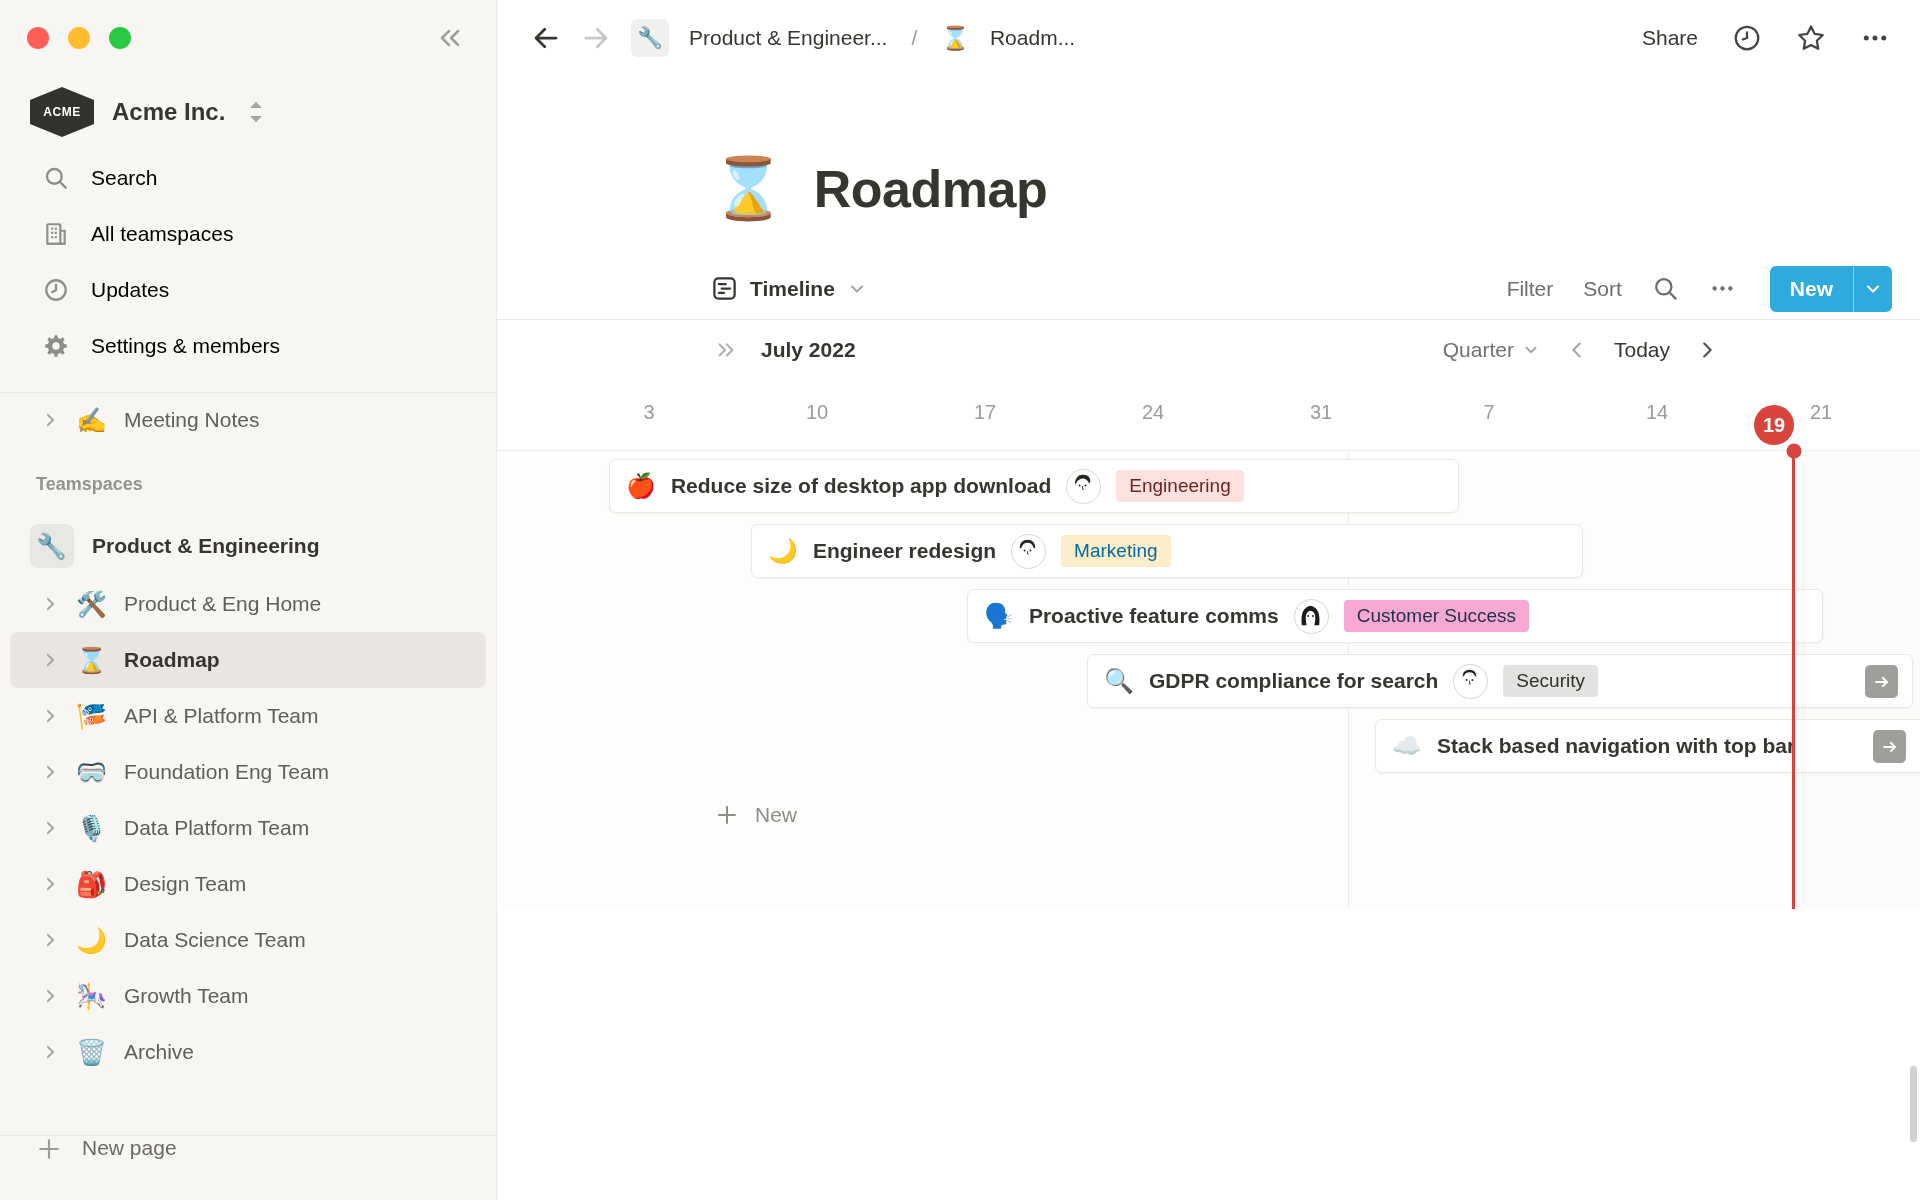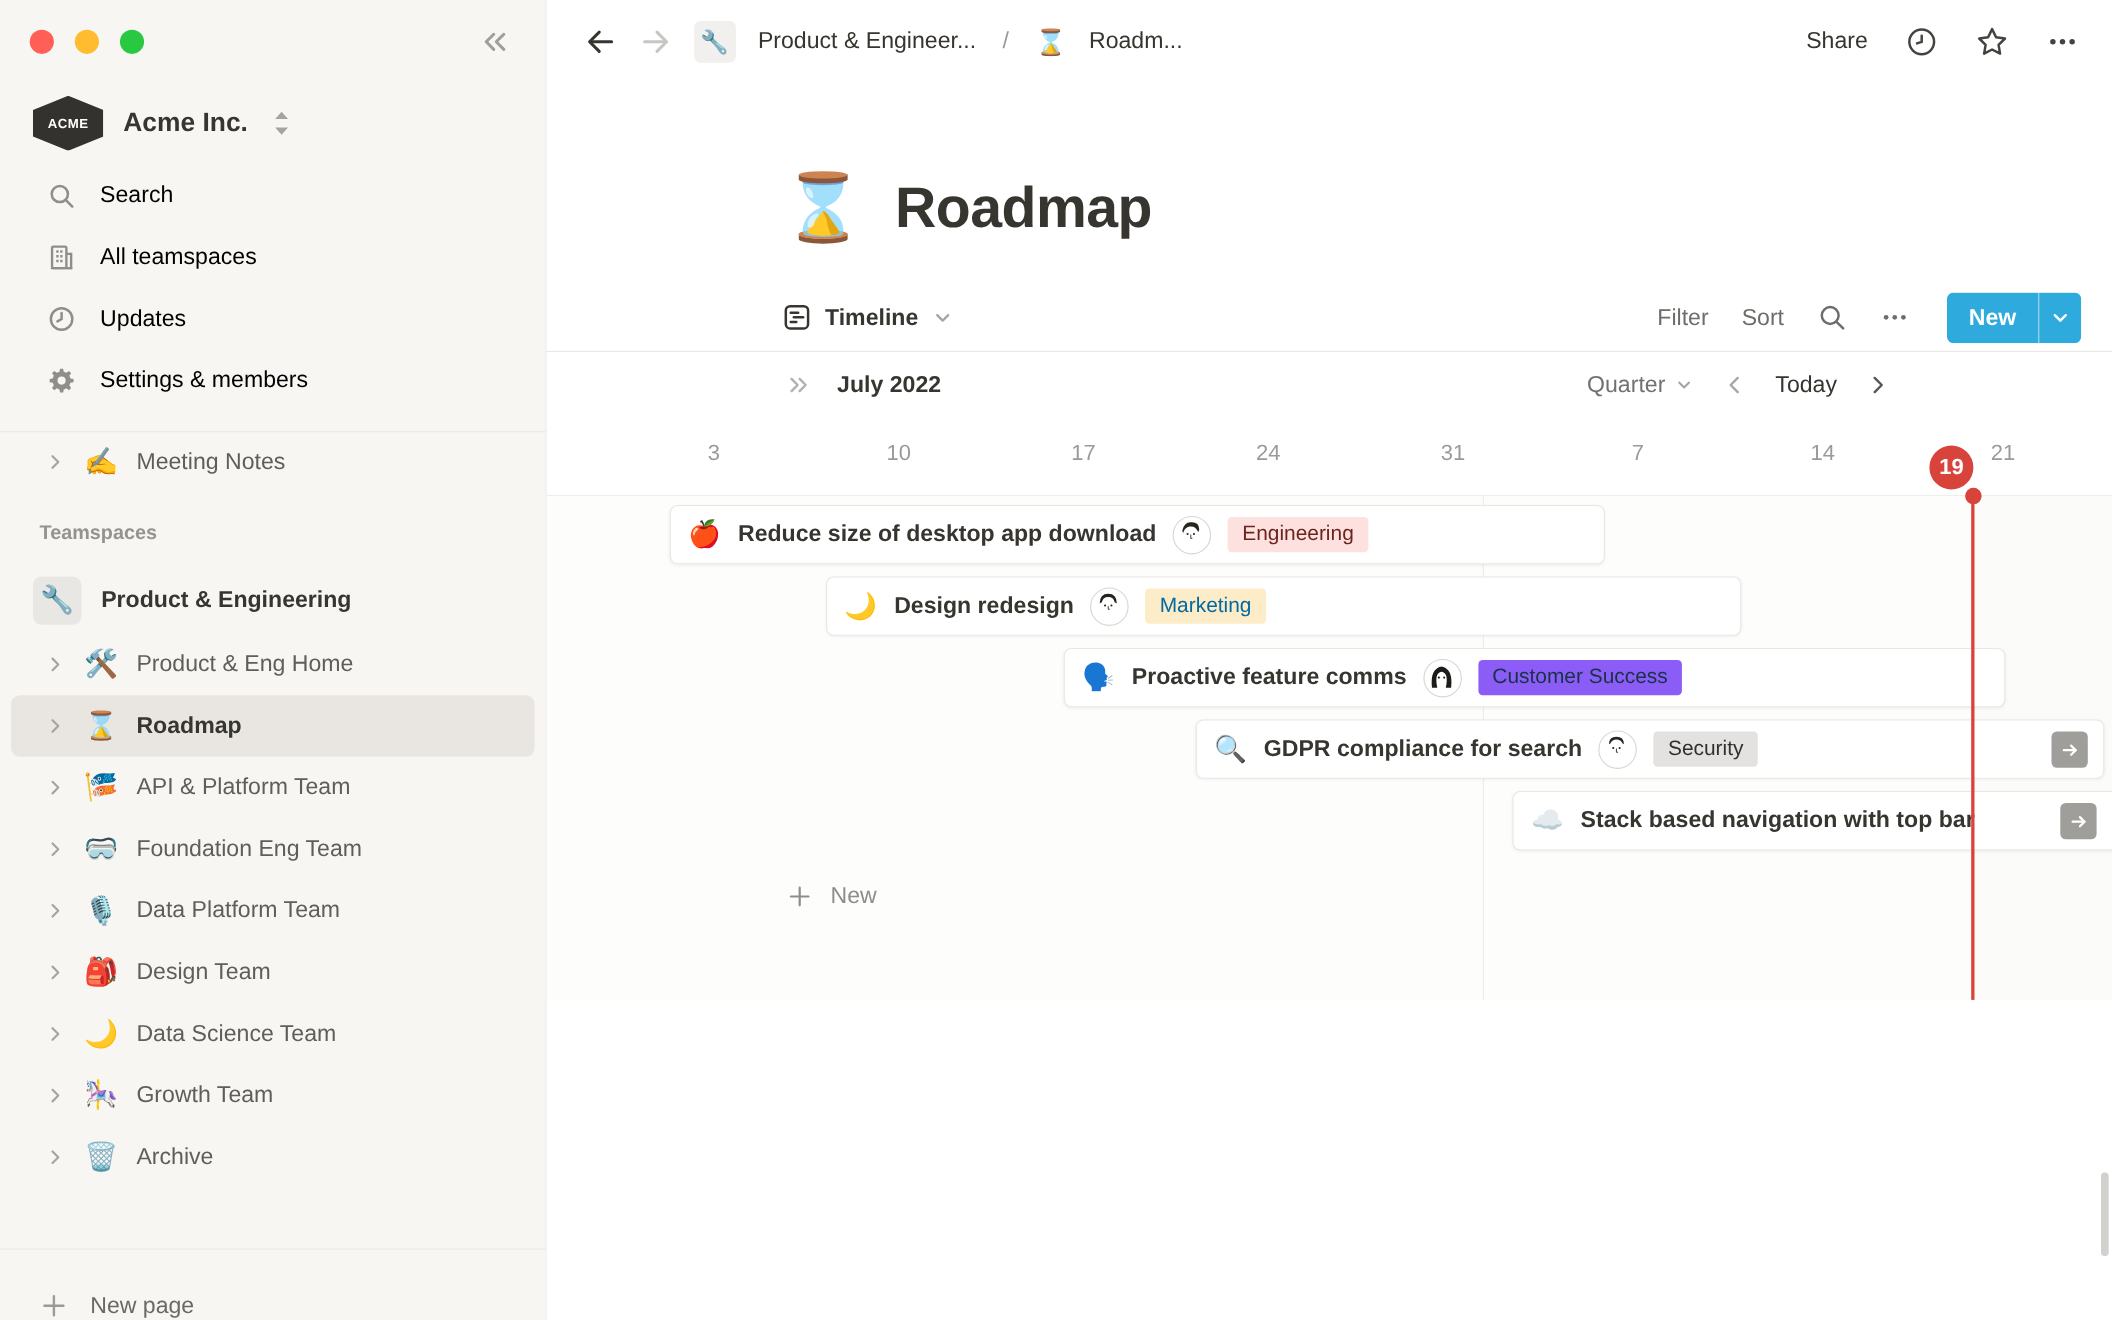--- a/index.html
+++ b/index.html
@@ -25,21 +25,21 @@
   .tree-row .emoji{width:36px;font-size:25px;text-align:center;}
   .mtg-row{position:absolute;top:392px;left:0;right:0;}
   .ts-label{position:absolute;top:474px;left:36px;font-size:18px;font-weight:600;color:#949390;}
   .ts-list{position:absolute;top:516px;left:0;right:0;}
   .ts-root{height:60px;display:flex;align-items:center;padding-left:30px;gap:18px;}
   .ts-root .icbox{width:44px;height:44px;background:#e9e7e3;border-radius:8px;display:flex;align-items:center;justify-content:center;font-size:25px;}
   .ts-root .lbl{font-size:21px;font-weight:600;color:#37352f;}
   .ts-item.selected{background:#e9e6e2;border-radius:8px;margin:0 10px;padding-left:30px;}
   .ts-item.selected .lbl{font-weight:700;color:#37352f;}
   .ts-item .lbl{white-space:nowrap;}
-  .side-bottom{position:absolute;left:0;right:0;bottom:0;height:64px;border-top:1px solid #e8e7e4;display:flex;align-items:flex-end;padding-left:36px;gap:20px;color:#6b6966;font-size:21px;font-weight:500;background:#f7f6f3;}
+  .side-bottom{position:absolute;left:0;right:0;bottom:0;height:64px;border-top:1px solid #e8e7e4;display:flex;align-items:flex-start;padding-left:36px;gap:20px;color:#6b6966;font-size:21px;font-weight:500;background:#f7f6f3;}
   .side-bottom .ic{color:#9b9a97;}
 
   
   .main{position:relative;flex:1;height:100%;background:#fff;}
   .topbar{height:76px;display:flex;align-items:center;justify-content:space-between;padding:0 30px 0 34px;}
   .tb-left{display:flex;align-items:center;gap:20px;}
   .nav-arrow{color:#37352f;}
   .nav-arrow.disabled{color:#c8c6c3;}
   .bc-iconbox{width:38px;height:38px;border-radius:6px;background:#f1f0ee;display:flex;align-items:center;justify-content:center;font-size:21px;}
   .bc-text{font-size:21px;color:#37352f;white-space:nowrap;}
@@ -432,21 +432,21 @@
               <circle cx="13" cy="16" r="1" fill="#26251f"></circle>
               <circle cx="19" cy="16" r="1" fill="#26251f"></circle>
               <path d="M16 16.5v3.5h1.5" stroke="#26251f" stroke-width=".8" fill="none"></path>
             </svg>
         </span>
         <span class="tag" style="background-color: rgb(252, 225, 222); color: rgb(110, 36, 30);">Engineering</span>
       </div>
 
       <div class="card" style="left:254px;top:73px;width:832px">
         <span class="emoji">🌙</span>
-        <span class="c-title">Design redesign</span>
+        <span class="c-title">Engineer redesign</span>
         <span class="avatar">
           <svg width="31" height="31" viewBox="0 0 32 32">
               <circle cx="16" cy="16" r="15" fill="#fff"></circle>
               <path d="M8 14 Q8 5 16 5 Q24 5 24 14 L22 13 Q21 8 16 8 Q11 8 10 13 Z" fill="#26251f"></path>
               <circle cx="13" cy="16" r="1" fill="#26251f"></circle>
               <circle cx="19" cy="16" r="1" fill="#26251f"></circle>
               <path d="M16 16.5v3h1.5" stroke="#26251f" stroke-width=".8" fill="none"></path>
             </svg>
         </span>
         <span class="tag" style="background-color: rgb(253, 236, 200); color: #0369a1;">Marketing</span>
@@ -456,21 +456,21 @@
         <span class="emoji">🗣️</span>
         <span class="c-title">Proactive feature comms</span>
         <span class="avatar">
           <svg width="31" height="31" viewBox="0 0 32 32">
               <circle cx="16" cy="16" r="15" fill="#fff"></circle>
               <path d="M7 26 Q5 8 16 6 Q27 8 25 26 L20 26 Q23 12 16 11 Q9 12 12 26 Z" fill="#1d1c18"></path>
               <circle cx="13.5" cy="16.5" r="1" fill="#1d1c18"></circle>
               <circle cx="18.5" cy="16.5" r="1" fill="#1d1c18"></circle>
             </svg>
         </span>
-        <span class="tag" style="background-color: #8b5cf6; color: rgb(24, 51, 71);">Customer Success</span>
+        <span class="tag" style="background-color: #f9a8d4; color: rgb(24, 51, 71);">Customer Success</span>
       </div>
 
       <div class="card" style="left:590px;top:203px;width:826px">
         <span class="emoji">🔍</span>
         <span class="c-title">GDPR compliance for search</span>
         <span class="avatar">
           <svg width="31" height="31" viewBox="0 0 32 32">
               <circle cx="16" cy="16" r="15" fill="#fff"></circle>
               <path d="M9 12 Q9 5 16 5 Q23 5 23 12 L21.5 11 Q20 7.5 16 7.5 Q12 7.5 10.5 11 Z" fill="#26251f"></path>
               <circle cx="13" cy="15.5" r="1" fill="#26251f"></circle>

